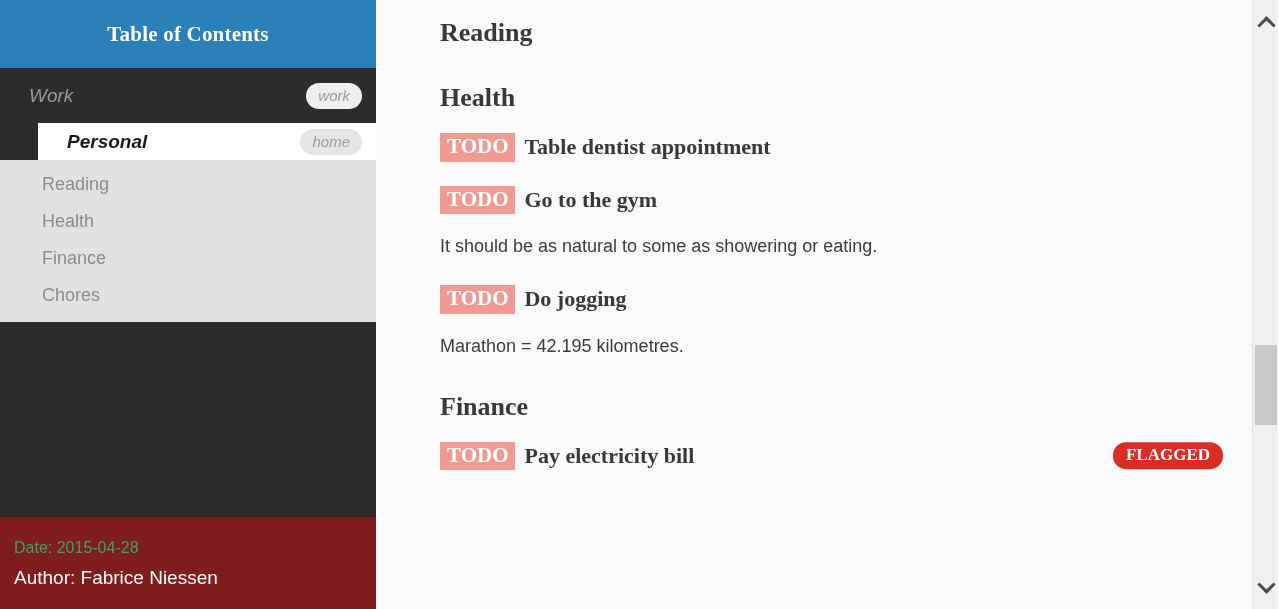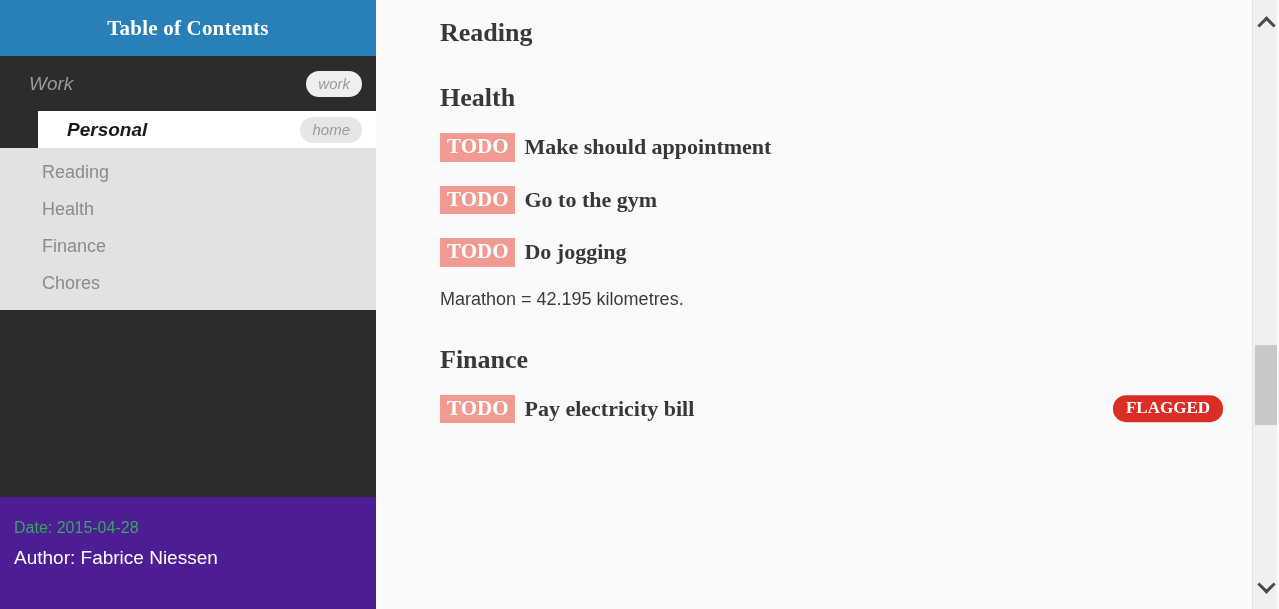--- a/index.html
+++ b/index.html
@@ -14,21 +14,21 @@
 
   
   .sidebar {
     width:376px; height:609px;
     background:#2e2c2b;
     position:relative;
     flex:0 0 376px;
     overflow:hidden;
   }
   .toc-header {
-    height:56px;
+    height:68px;
     background:#2980b9;
     color:#ffffff;
     font-family:"Liberation Serif", serif;
     font-weight:bold;
     font-size:21px;
     display:flex;
     align-items:center;
     justify-content:center;
     letter-spacing:0.2px;
   }
@@ -76,22 +76,22 @@
     font-size:15px;
     line-height:1;
     font-family:"Liberation Sans", sans-serif;
   }
   .nav-item.level1.active .tag-pill { background:#e6e6e6; }
 
   .sidebar-footer {
     position:absolute;
     left:0; bottom:0;
     width:376px;
-    height:112px;
-    background:#4c1d95;
+    height:92px;
+    background:#7f1d1d;
     padding:22px 0 0 14px;
   }
   .doc-date {
     color:#3aa564;
     font-size:16px;
     margin-bottom:10px;
   }
   .doc-author {
     color:#ffffff;
     font-size:19px;
@@ -249,26 +249,27 @@
   </aside>
 
   <main class="content-wrap">
     <div class="content">
 
       <h2 class="sec-head">Reading</h2>
 
       <h2 class="sec-head spaced">Health</h2>
       <div class="task-row">
         <span class="kw todo">TODO</span>
-        <span class="task-title">Make should appointment</span>
+        <span class="task-title">Table dentist appointment</span>
       </div>
       <div class="task-row">
         <span class="kw todo">TODO</span>
         <span class="task-title">Go to the gym</span>
       </div>
+      <p class="para">It should be as natural to some as showering or eating.</p>
       <div class="task-row">
         <span class="kw todo">TODO</span>
         <span class="task-title">Do jogging</span>
       </div>
       <p class="para">Marathon = 42.195 kilometres.</p>
 
       <h2 class="sec-head spaced">Finance</h2>
       <div class="task-row">
         <span class="kw todo">TODO</span>
         <span class="task-title">Pay electricity bill</span>

